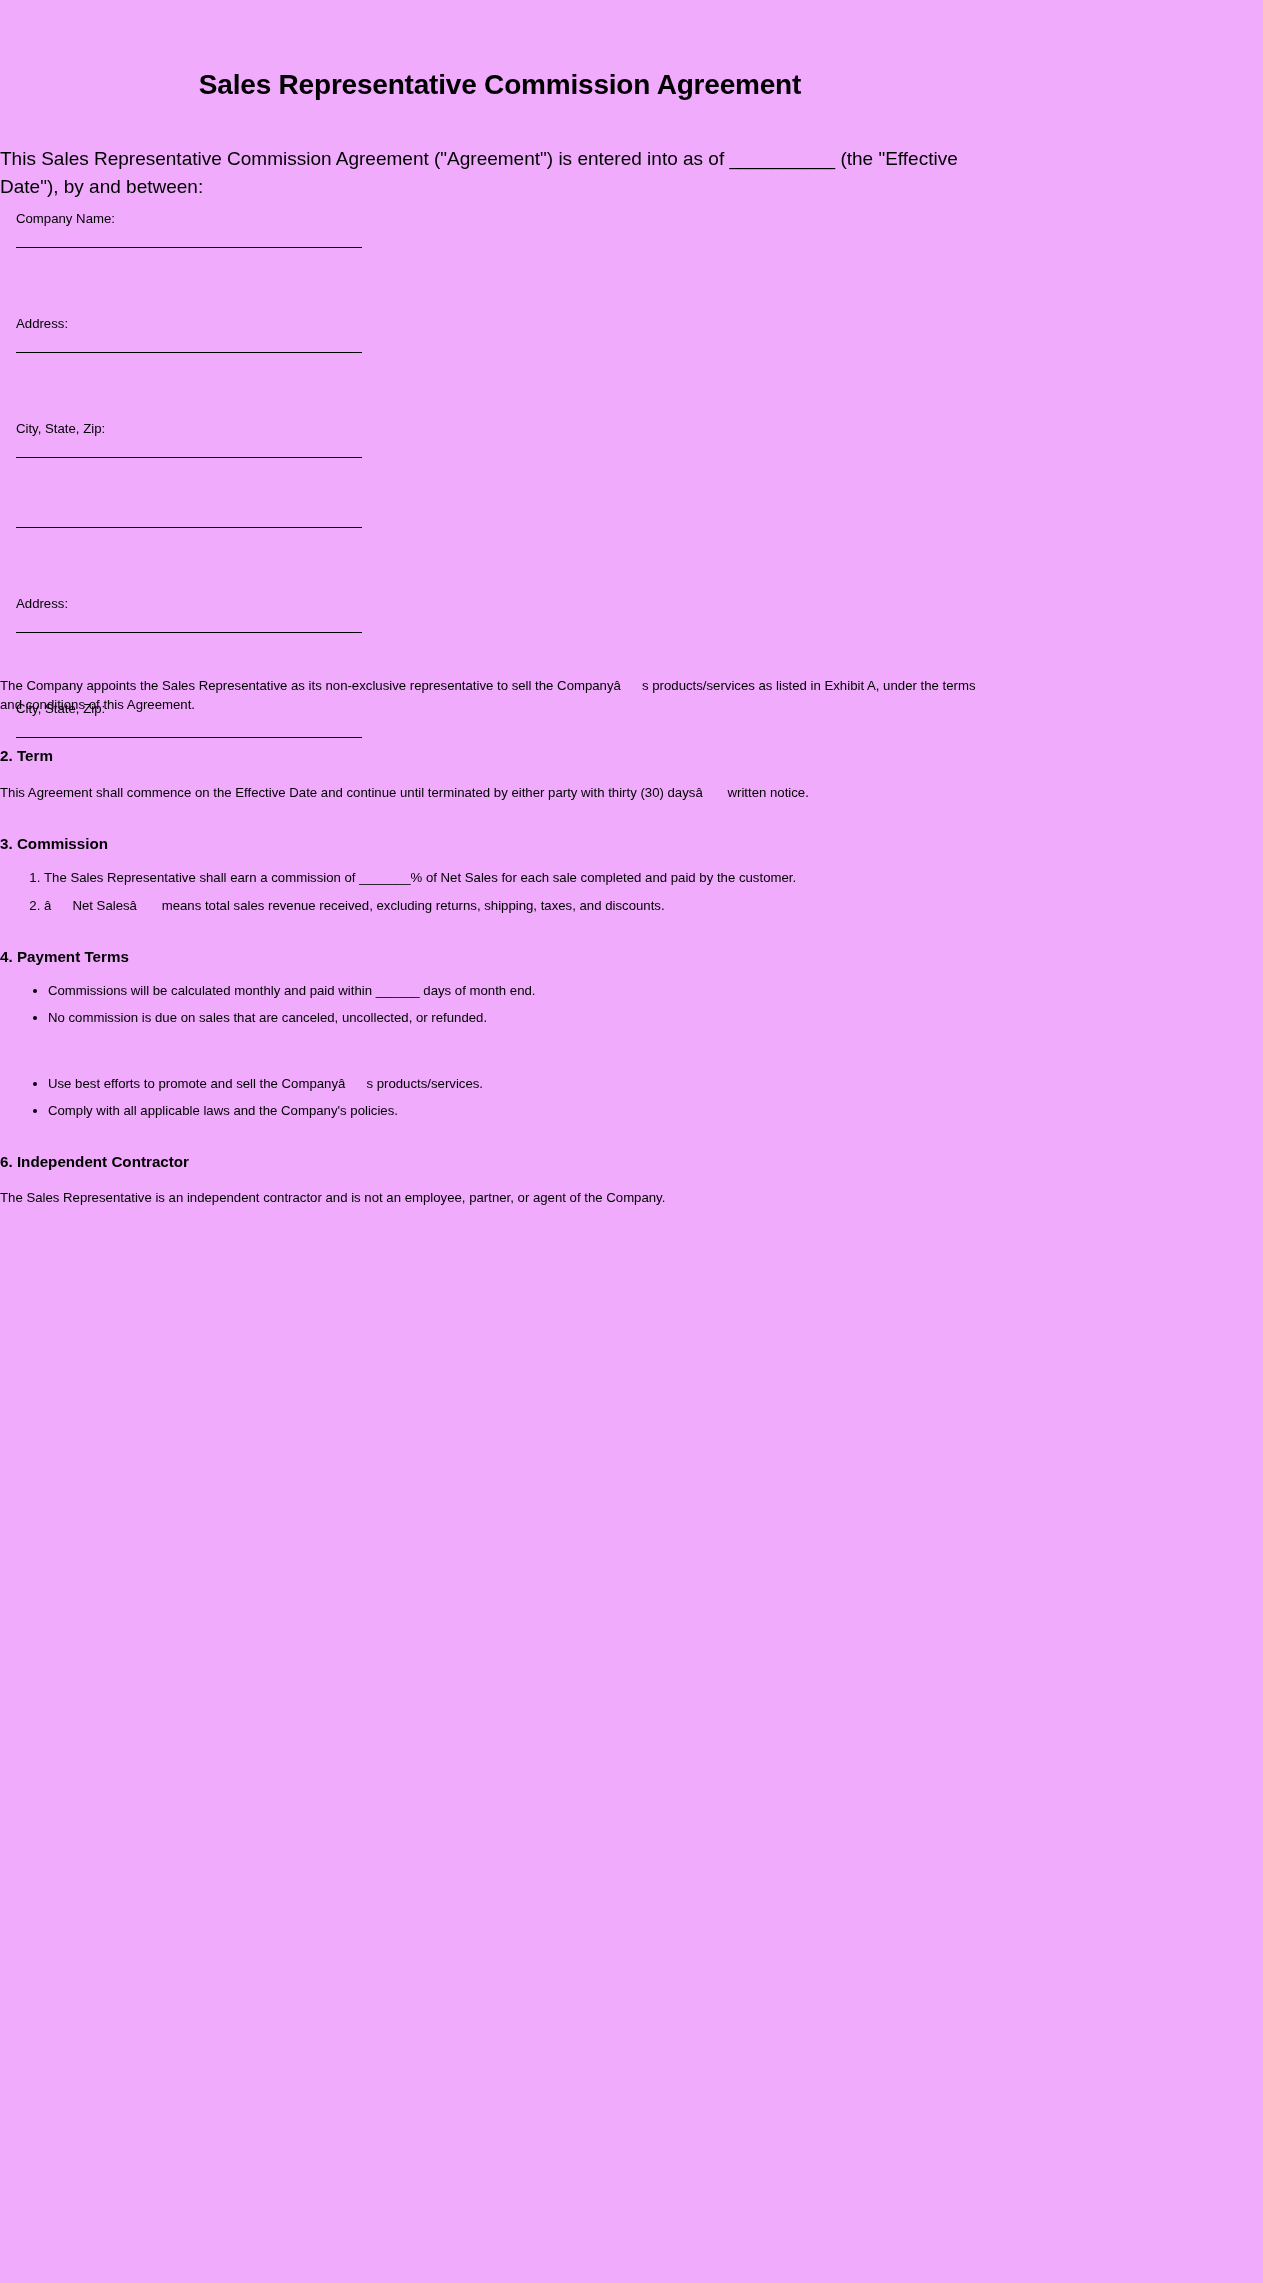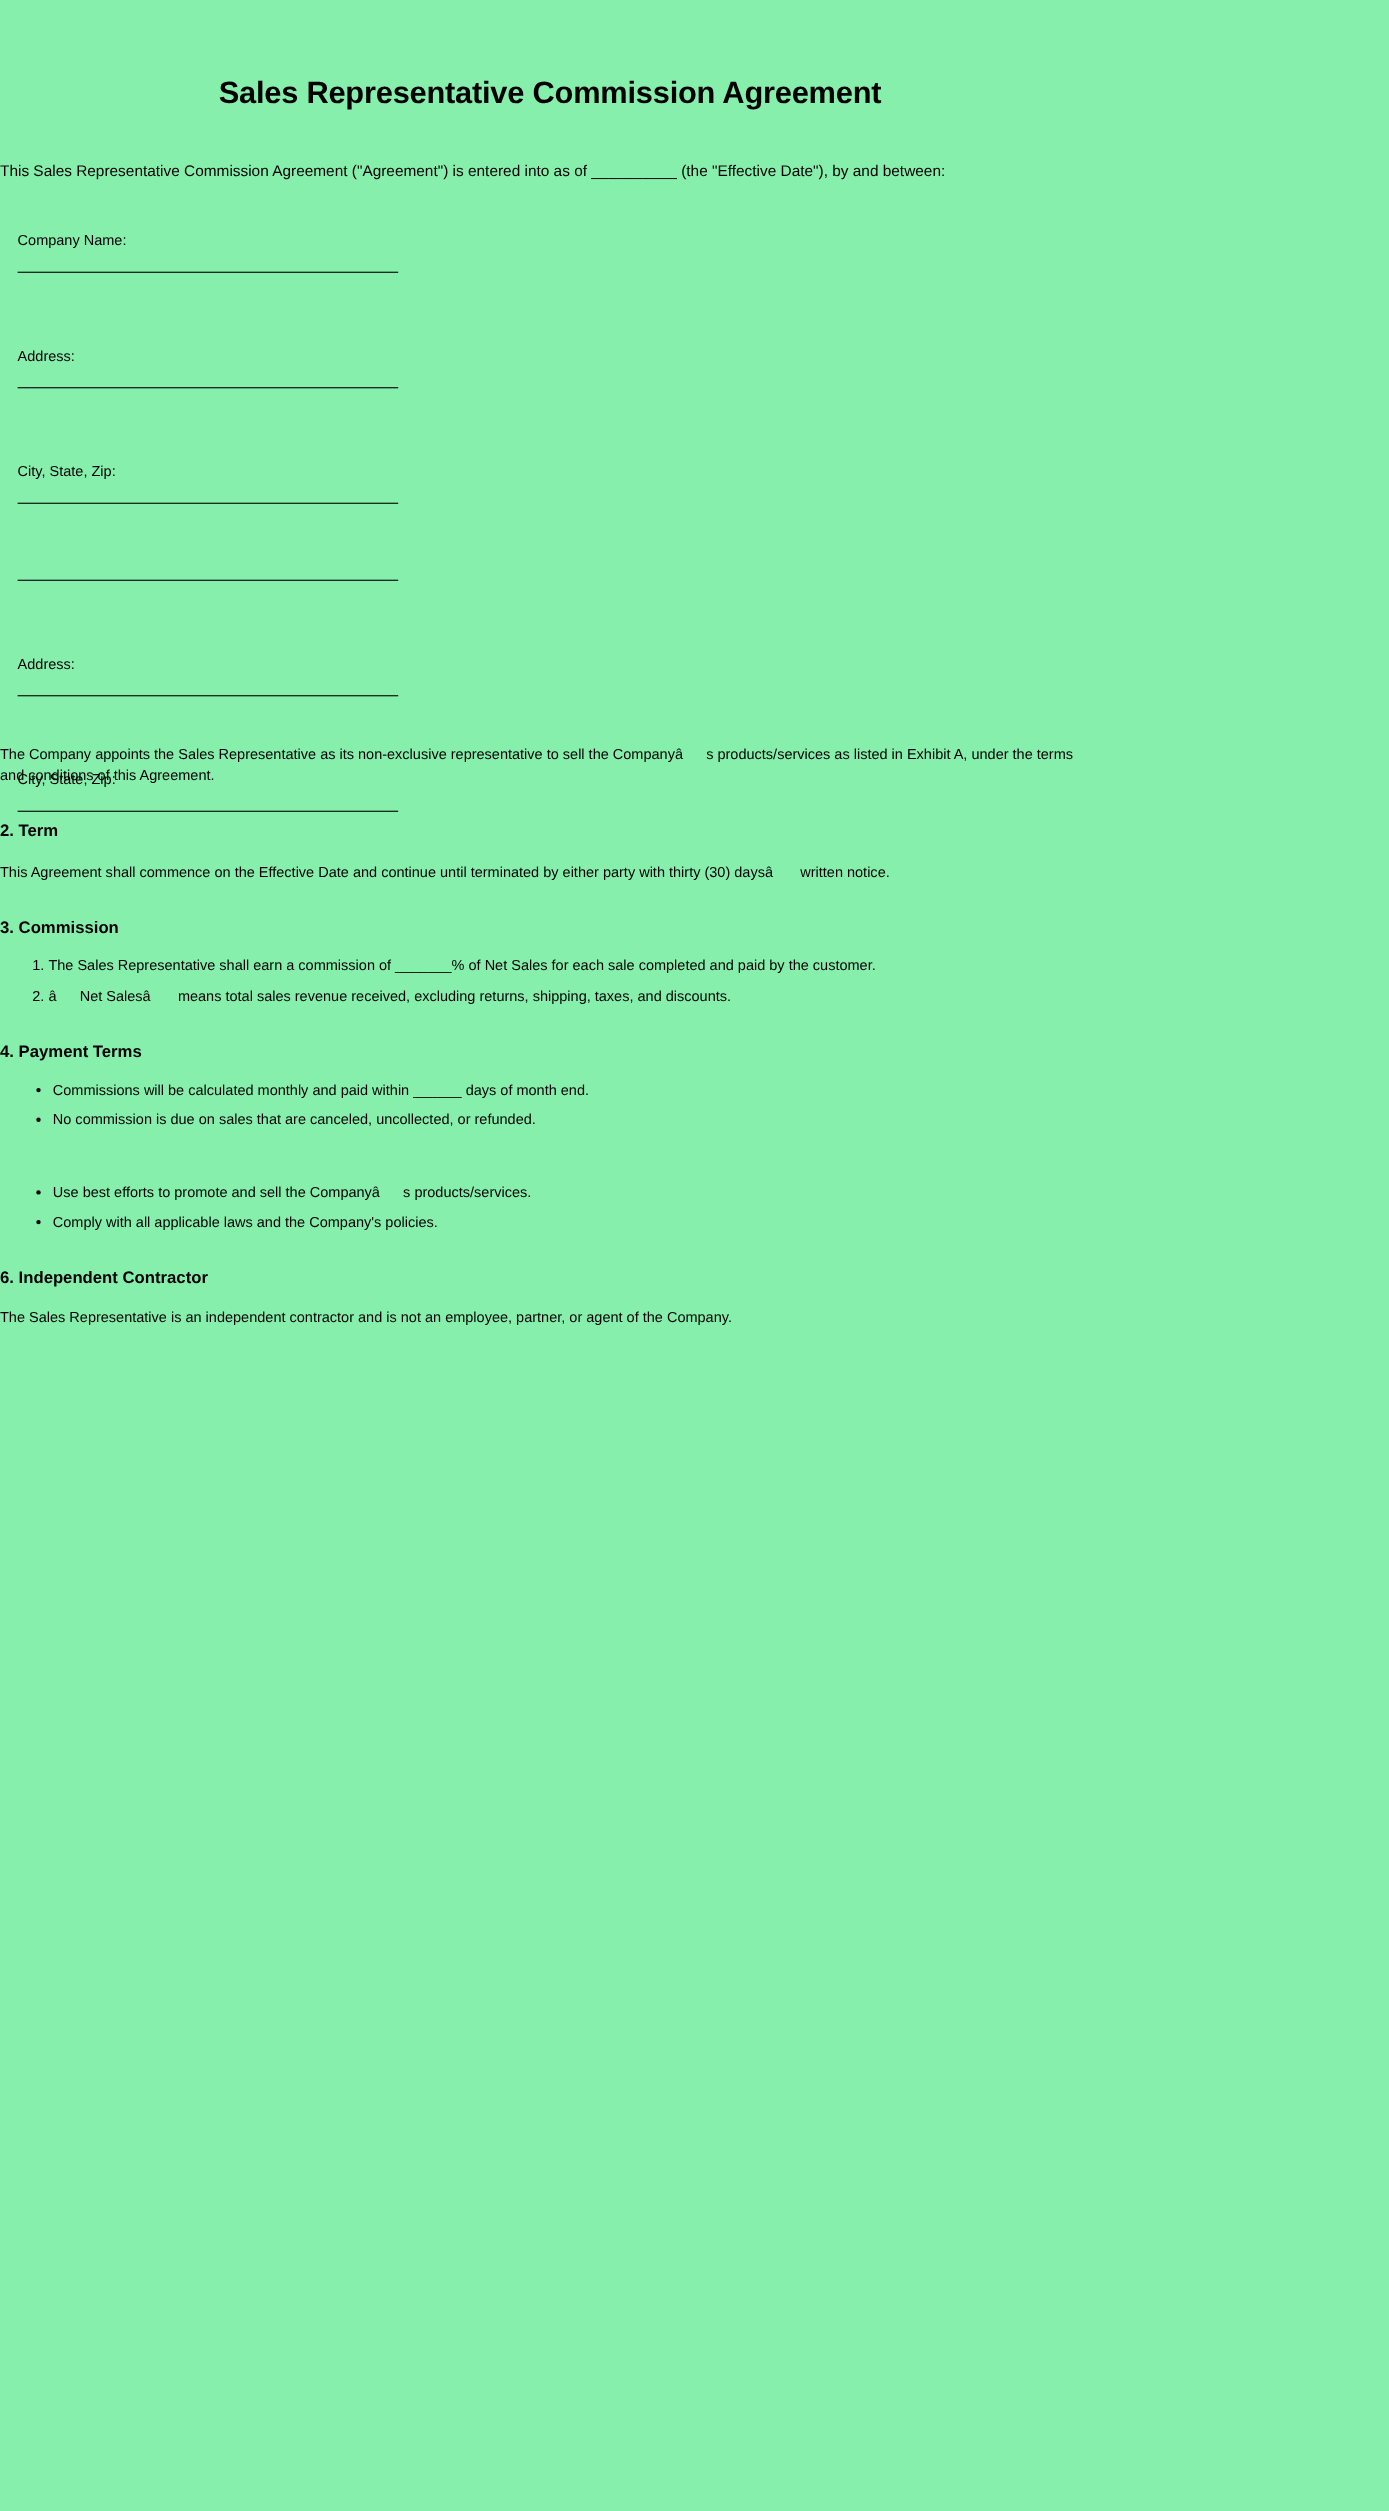--- a/index.html
+++ b/index.html
@@ -12,21 +12,21 @@
     width: 1263px;
     height: 2283px;
     font-family: "Liberation Sans", sans-serif;
     color: #000000;
     -webkit-font-smoothing: none;
   }
   .page {
     position: relative;
     width: 1263px;
     height: 2283px;
-    background: #86efac;
+    background: #f0abfc;
     box-sizing: border-box;
     padding: 0;
     overflow: hidden;
   }
   .doc-title {
     font-size: 28px;
     font-weight: bold;
     text-align: center;
     margin: 0;
     padding: 0;
@@ -35,21 +35,21 @@
     position: absolute;
     left: 0;
     top: 68px;
     width: 1000px;
   }
   .intro {
     position: absolute;
     left: 0;
     top: 145px;
     width: 1000px;
-    font-size: 14px;
+    font-size: 19px;
     line-height: 1.45;
     margin: 0;
   }
   .party-block {
     position: absolute;
     left: 0;
     top: 193px;
     width: 1000px;
   }
   .field-row {

